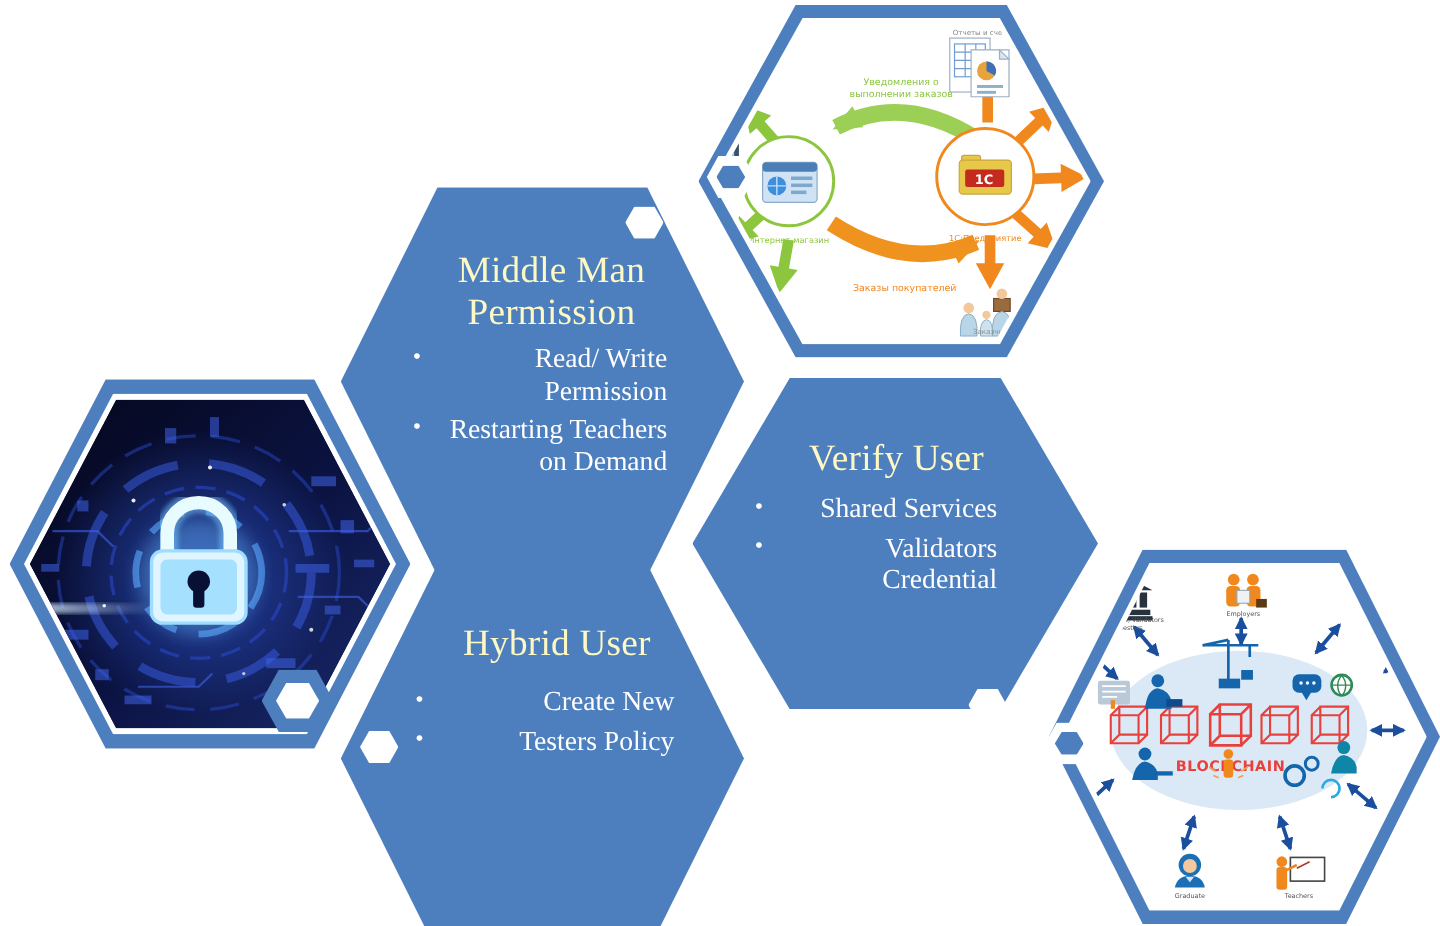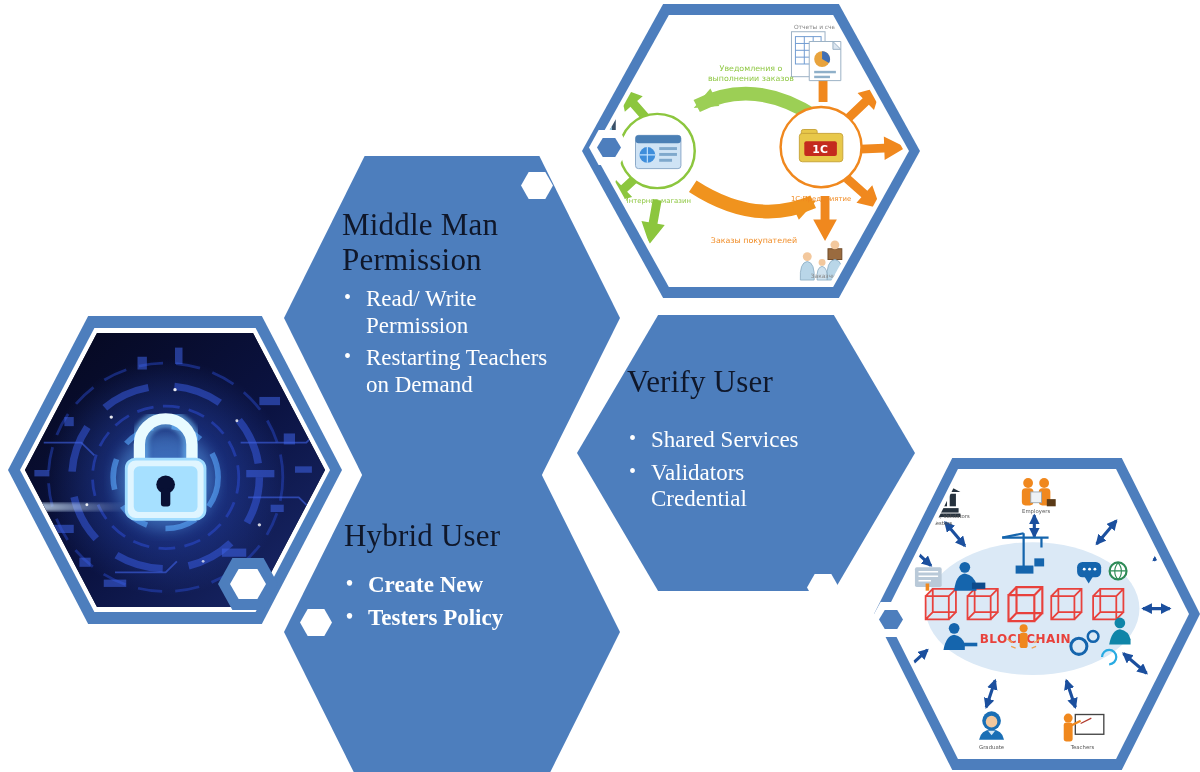--- a/index.html
+++ b/index.html
@@ -4,23 +4,23 @@
 <style>
   html,body{margin:0;padding:0;background:#fff;}
   #canvas{position:relative;width:1200px;height:772px;overflow:hidden;background:#fff;
           font-family:"Liberation Serif",serif;}
   .hex{clip-path:polygon(24% 0,76% 0,100% 50%,76% 100%,24% 100%,0 50%);}
   .abs{position:absolute;}
   .hex-solid{background:#4d7ebd;}
   .shell{background:#4d7ebd;}
   .shell-white{background:#ffffff;}
   .shell-content{overflow:hidden;}
-  .hex-title{color:#0f172a;font-size:31px;line-height:1.12;letter-spacing:.2px;}
+  .hex-title{color:#fef9c3;font-size:31px;line-height:1.12;letter-spacing:.2px;text-align:center;}
   ul.hex-bullets{color:#fff;font-size:23px;line-height:1.16;list-style:none;margin:0;padding:0;}
-  ul.hex-bullets li{position:relative;padding-left:26px;margin-bottom:6px;}
+  ul.hex-bullets li{position:relative;padding-left:26px;margin-bottom:6px;text-align:right;}
   ul.hex-bullets li::before{content:"•";position:absolute;left:4px;top:0;font-size:20px;}
   .badge{background:#fff;}
   svg{display:block;}
   svg text{font-family:"DejaVu Sans",sans-serif;}
 </style>
 </head>
 <body>
 
 <div id="canvas">
 
@@ -196,29 +196,29 @@
   <div class="abs hex hex-solid" style="left:284px;top:156px;width:336px;height:324px;">
     <div class="abs hex-title" style="left:58px;top:52px;width:235px;">Middle Man Permission</div>
     <ul class="abs hex-bullets" style="left:56px;top:130px;width:216px;">
       <li>Read/ Write Permission</li>
       <li>Restarting Teachers on Demand</li>
     </ul>
   </div>
 
   <div class="abs hex hex-solid" style="left:577px;top:315px;width:338px;height:276px;">
     <div class="abs hex-title" style="left:50px;top:50px;width:240px;">Verify User</div>
-    <ul class="abs hex-bullets" style="left:48px;top:96px;width:206px;margin-top:16px;">
+    <ul class="abs hex-bullets" style="left:48px;top:96px;width:206px;">
       <li>Shared Services</li>
       <li>Validators Credential</li>
     </ul>
   </div>
 
   <div class="abs hex hex-solid" style="left:284px;top:470px;width:336px;height:324px;">
     <div class="abs hex-title" style="left:60px;top:49px;width:240px;">Hybrid User</div>
-    <ul class="abs hex-bullets" style="left:58px;top:102px;width:220px;font-weight:bold;">
+    <ul class="abs hex-bullets" style="left:58px;top:102px;width:220px;">
       <li>Create New</li>
       <li>Testers Policy</li>
     </ul>
   </div>
 
   <div class="abs hex shell" style="left:874px;top:458px;width:326px;height:312px;">
     <div class="abs hex shell-white" style="inset:11px;">
       <div class="abs hex shell-content" style="inset:5px;background:#fff;">
         <svg width="100%" height="100%" viewBox="0 0 330 312" preserveAspectRatio="none">
           <defs>

